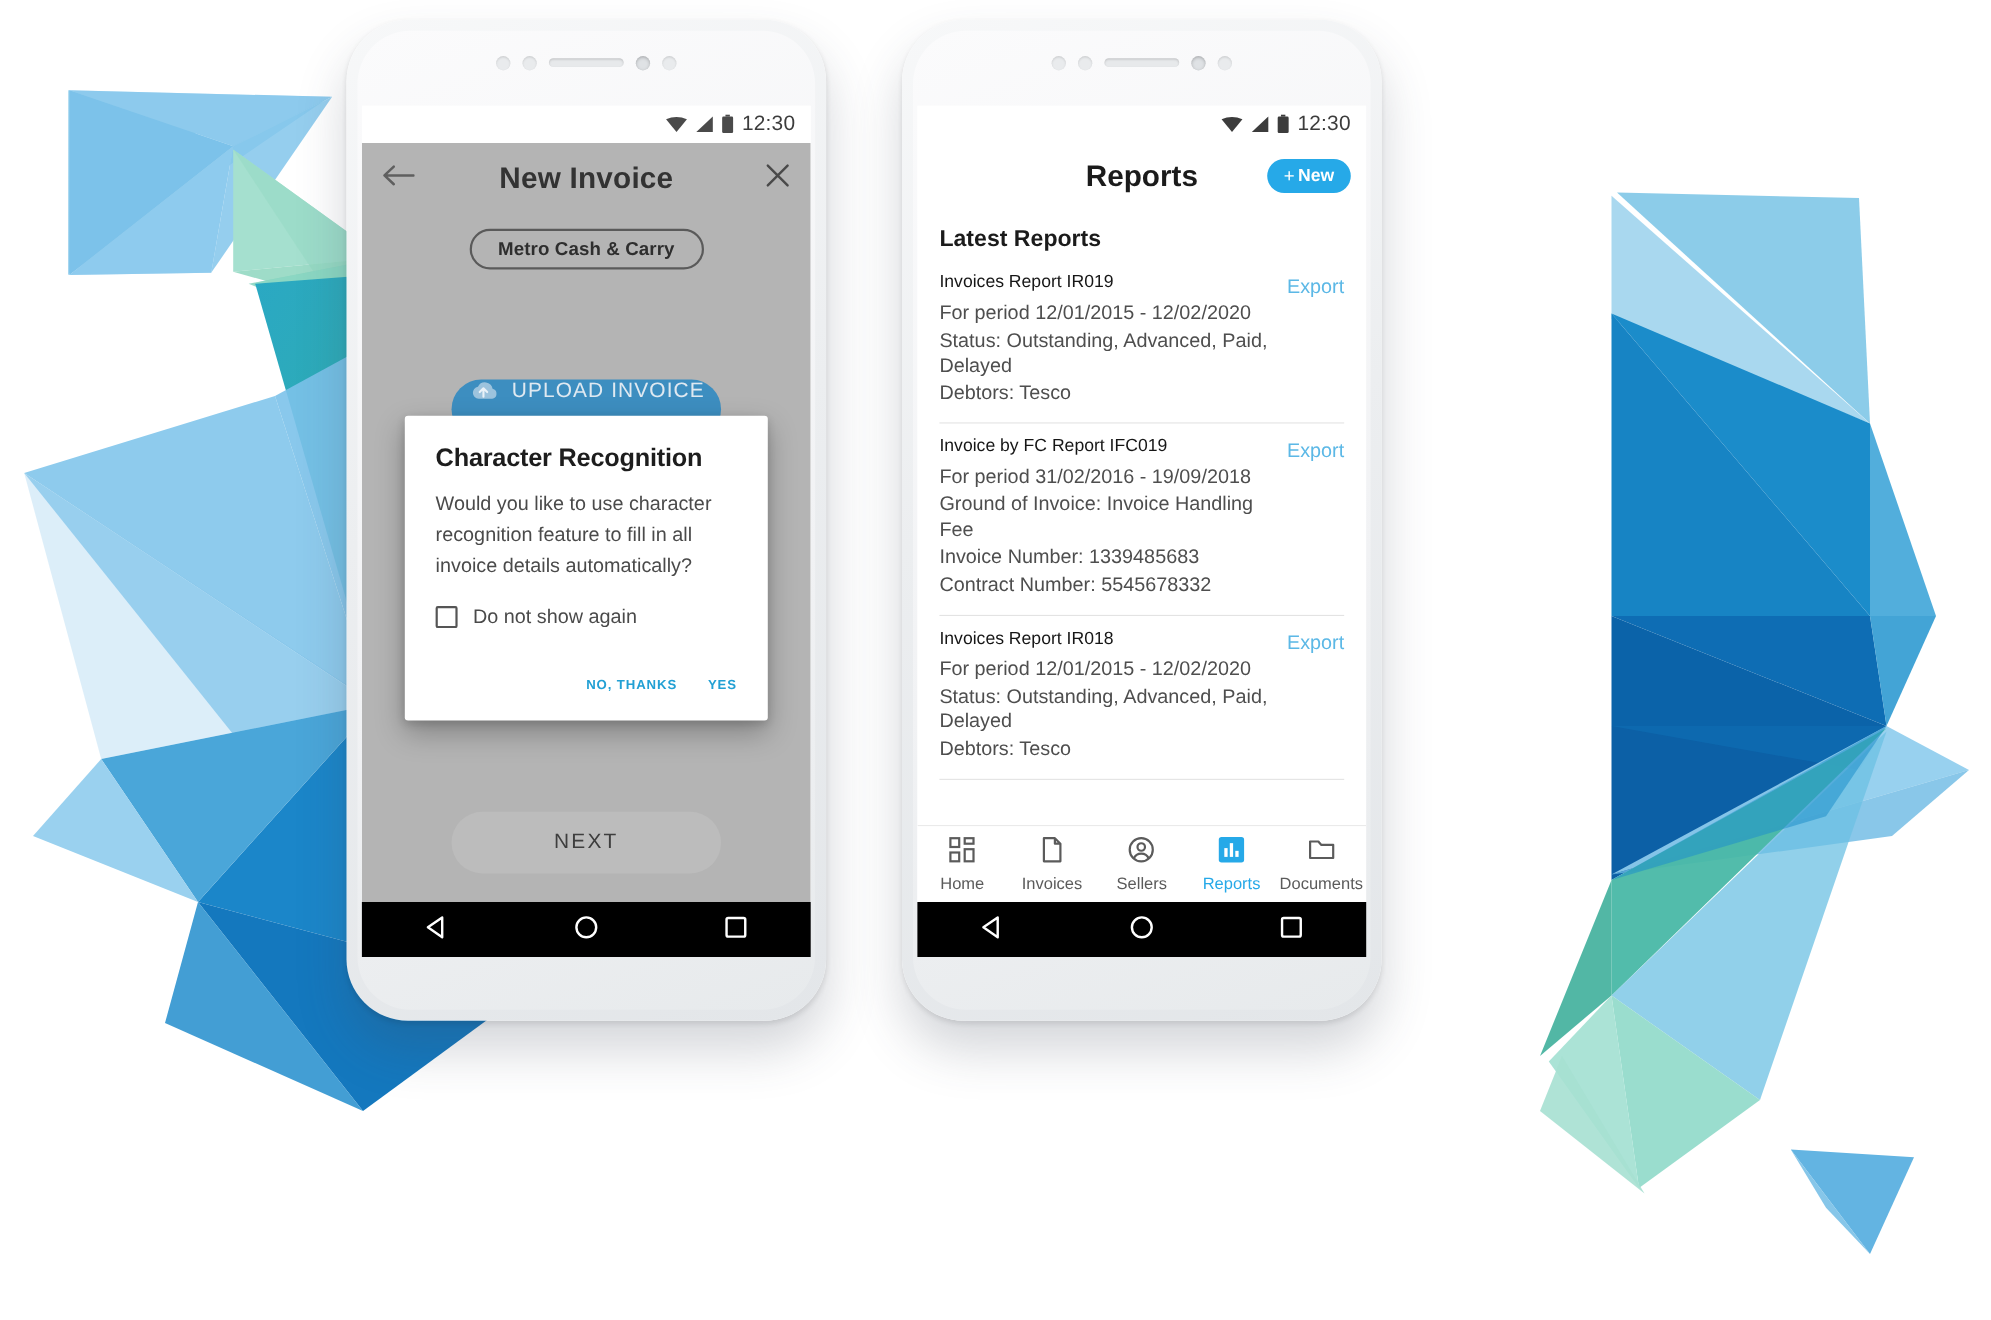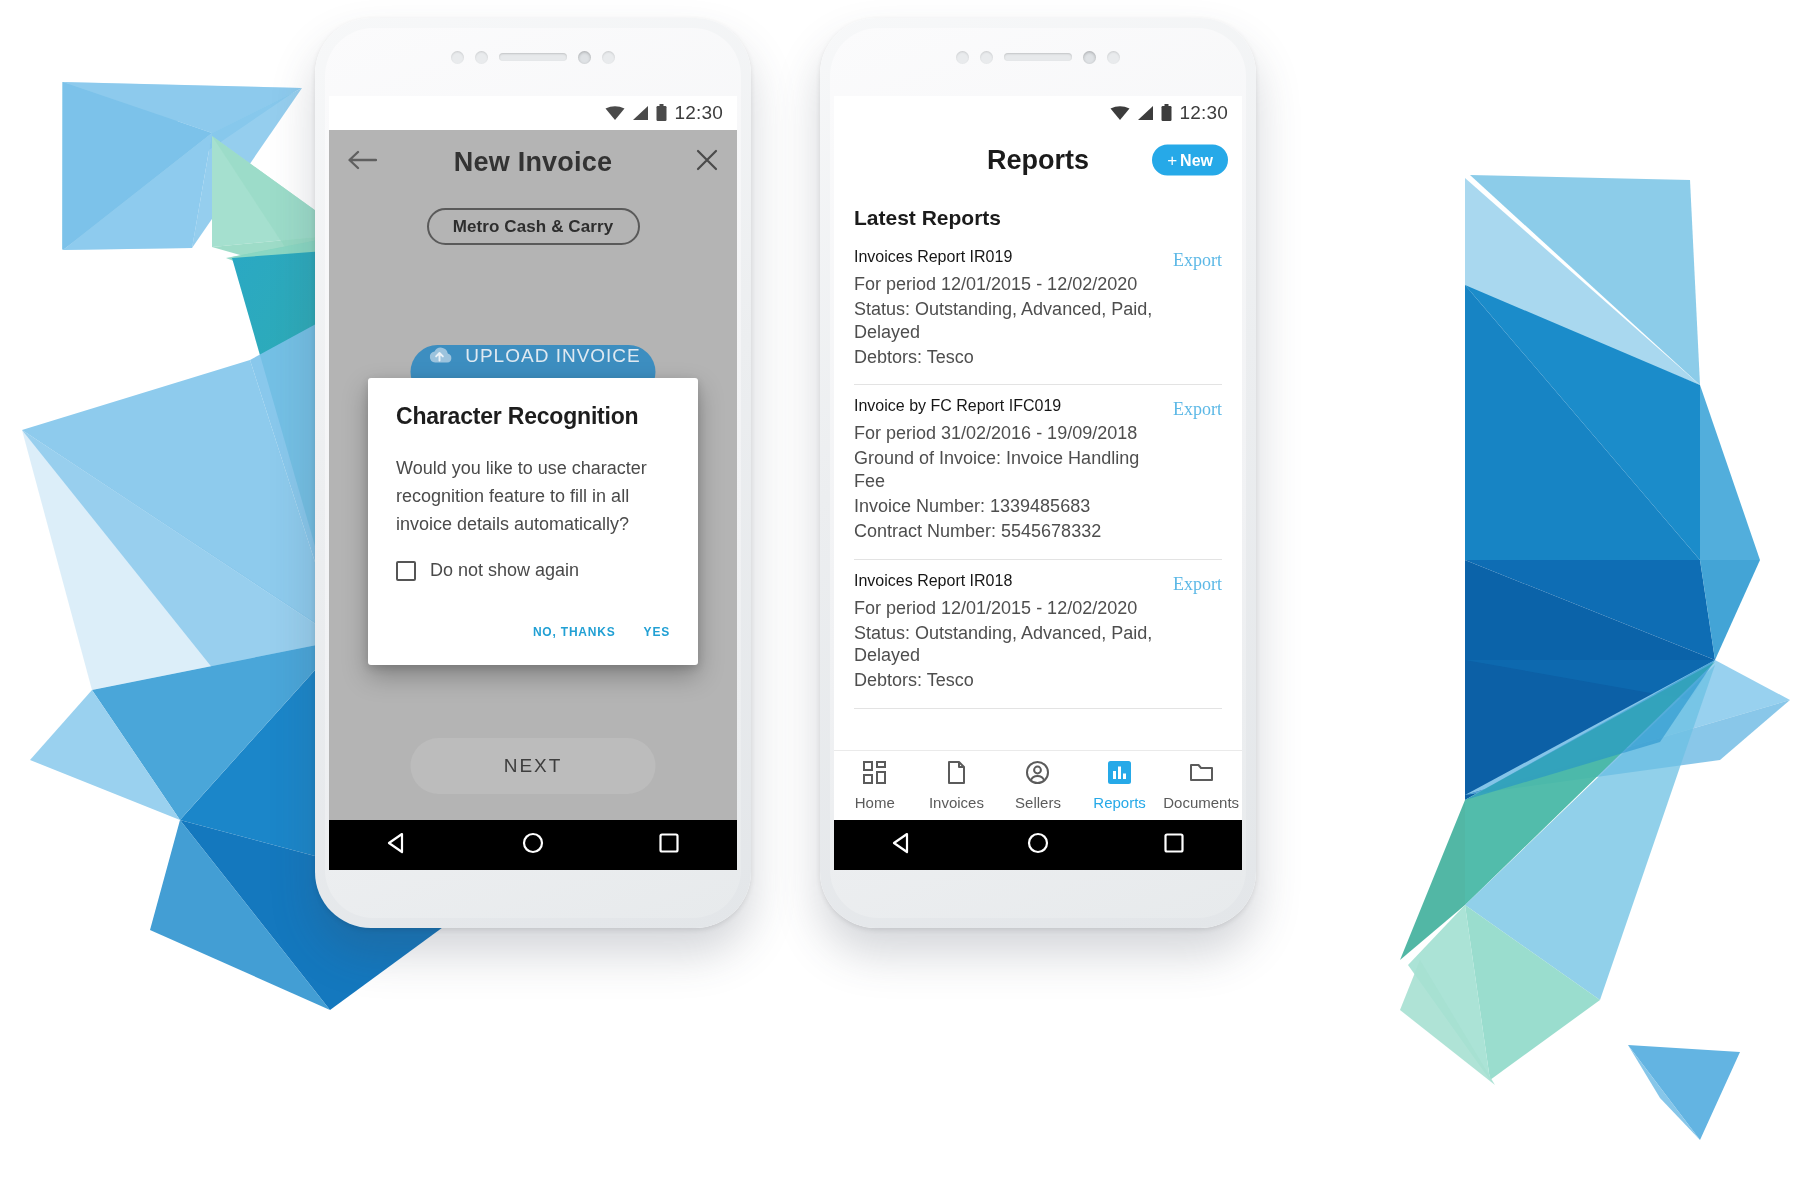--- a/index.html
+++ b/index.html
@@ -86,21 +86,21 @@
   
   .dialog {
     position: absolute; left: 50%; transform: translateX(-50%);
     top: 248px; width: 330px;
     background: #fff; border-radius: 3px;
     box-shadow: 0 11px 26px rgba(0,0,0,.27), 0 3px 8px rgba(0,0,0,.14);
     padding: 25px 28px 8px 28px;
     z-index: 20;
   }
   .dlg-title { font-size: 23px; font-weight: 700; color: #1d1d1d; letter-spacing: -.2px; }
-  .dlg-text { margin-top: 24px; font-size: 18px; line-height: 1.56; color: #4a4a4a; }
+  .dlg-text { margin-top: 14px; font-size: 18px; line-height: 1.56; color: #4a4a4a; }
   .dlg-check { margin-top: 22px; display: flex; align-items: center; gap: 14px; }
   .cbox { width: 20px; height: 20px; border: 2px solid #555; border-radius: 2px; background:#fff; flex: none; }
   .dlg-check-label { font-size: 18px; color: #4a4a4a; }
   .dlg-actions { margin-top: 26px; height: 50px; display: flex; align-items: center;
                  justify-content: flex-end; gap: 28px; }
   .dlg-btn { font-size: 12px; font-weight: 700; letter-spacing: .8px; color: #22a0d4; background:none; border:none; cursor:pointer; font-family: inherit;}
 
   
   .rp-body { height: calc(100% - 34px); background: #fff; display: flex; flex-direction: column; }
   .rp-appbar { height: 60px; position: relative; display: flex; align-items: center; }
@@ -111,21 +111,21 @@
     height: 31px; padding: 0 15px; display: flex; align-items: center; gap: 3px;
     font-size: 16px; font-weight: 700; border: none; font-family: inherit; cursor: pointer;
   }
   .rp-new .plus { font-size: 17px; font-weight: 400; }
   .rp-sub { padding: 16px 20px 6px 20px; font-size: 21px; font-weight: 700; color: #1b1b1b; }
   .rp-list { flex: 1; overflow: hidden; padding: 0 20px; }
   .rp-item { padding: 12px 0 16px 0; border-bottom: 1px solid #e3e3e3; position: relative; }
   .rp-item:last-child { border-bottom: 1px solid #e3e3e3; }
   .rp-item-head { display: flex; align-items: flex-start; justify-content: space-between; }
   .rp-item-title { font-size: 16px; font-weight: 400; color: #161616; }
-  .rp-export { font-size: 18px; color: #5cb8e6; background: none; border: none; font-family: Liberation Serif, serif; cursor: pointer; padding-top: 2px; }
+  .rp-export { font-size: 18px; color: #5cb8e6; background: none; border: none; font-family: Liberation Sans, sans-serif; cursor: pointer; padding-top: 2px; }
   .rp-line { font-size: 18px; color: #4e4e4e; line-height: 1.27; margin-top: 2px; max-width: 300px; }
 
   .rp-tabs { height: 70px; display: flex; align-items: center; border-top: 1px solid #eaeaea; background: #fff; }
   .rp-tab { flex: 1; display: flex; flex-direction: column; align-items: center; gap: 5px; cursor: pointer; }
   .rp-tab-label { font-size: 15px; color: #5b5b5b; }
   .rp-tab.active .rp-tab-label { color: #26a9e8; }
 
   
   .navbar {
     position: absolute; left: 14px; right: 14px; bottom: 58px; height: 50px;

